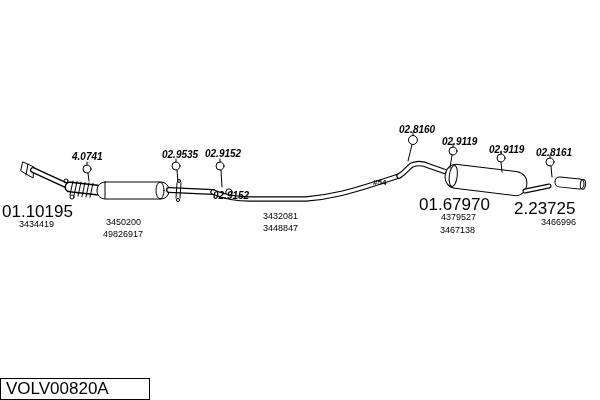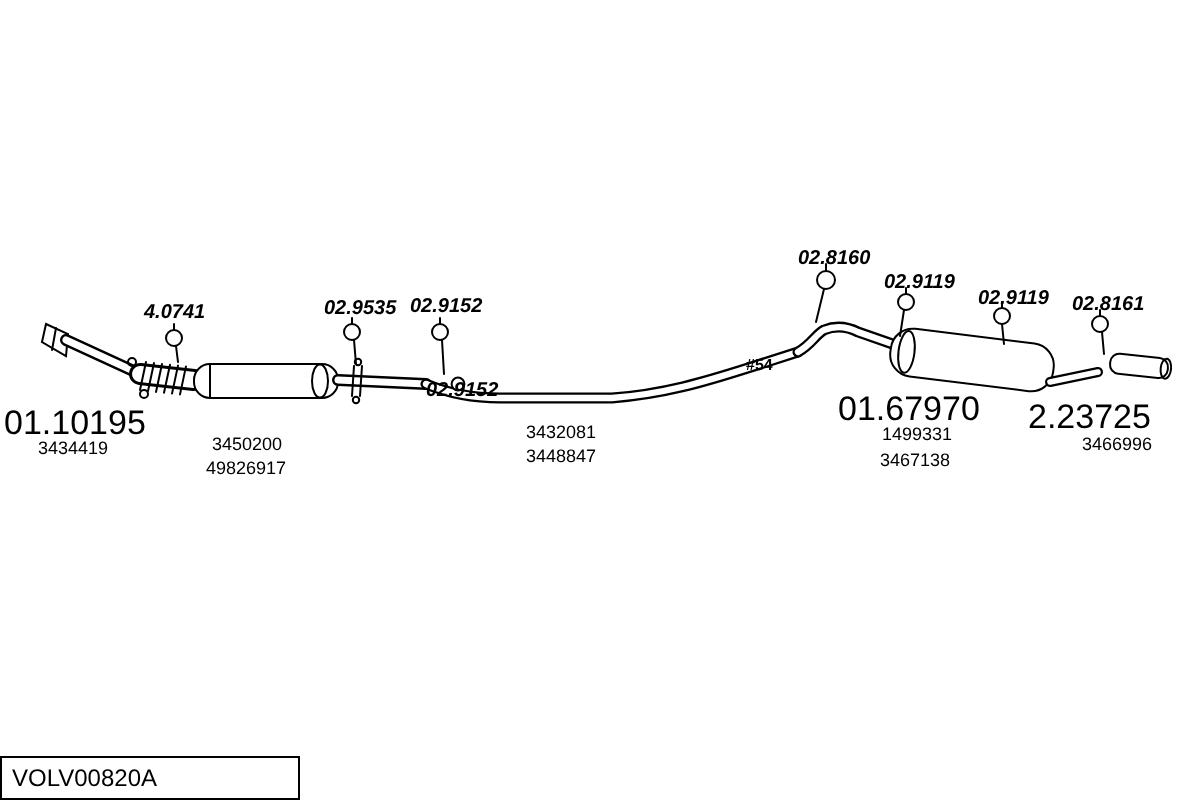--- a/index.html
+++ b/index.html
@@ -21,21 +21,21 @@
   .lbl-big    { font-size:17px; font-weight:400; }
   .lbl-ref    { font-size:9px;  font-weight:400; }
   .lbl-hanger { font-size:10px;  font-weight:700;font-style:italic; }
   .lbl-note   { font-size:8px;  font-weight:700; }
   #titleblock {
     position:absolute; left:0px; top:378px;
     width:150px; height:22px;
     border:1px solid #000;
     display:flex; align-items:center;
     padding-left:5px;
-    font-size:12px;
+    font-size:17px;
     background:#fff;
   }
 </style>
 </head>
 <body>
 
 <div id="stage">
 
   <svg id="drawing" width="600" height="400" viewBox="0 0 600 400" xmlns="http://www.w3.org/2000/svg">
     <g stroke="#000" fill="none" stroke-width="1" stroke-linecap="round">
@@ -150,21 +150,21 @@
   <div class="lbl lbl-big" style="left:2px;top:203px">01.10195</div>
   <div class="lbl lbl-ref" style="left:19px;top:220px">3434419</div>
 
   <div class="lbl lbl-ref" style="left:106px;top:218px">3450200</div>
   <div class="lbl lbl-ref" style="left:103px;top:230px">49826917</div>
 
   <div class="lbl lbl-ref" style="left:263px;top:212px">3432081</div>
   <div class="lbl lbl-ref" style="left:263px;top:224px">3448847</div>
 
   <div class="lbl lbl-big" style="left:419px;top:196px">01.67970</div>
-  <div class="lbl lbl-ref" style="left:441px;top:213px">1499331</div>
+  <div class="lbl lbl-ref" style="left:441px;top:213px">4379527</div>
   <div class="lbl lbl-ref" style="left:440px;top:226px">3467138</div>
 
   <div class="lbl lbl-big" style="left:514px;top:200px">2.23725</div>
   <div class="lbl lbl-ref" style="left:541px;top:218px">3466996</div>
 
   <div class="lbl lbl-hanger" style="left:72px;top:151px">4.0741</div>
   <div class="lbl lbl-hanger" style="left:162px;top:149px">02.9535</div>
   <div class="lbl lbl-hanger" style="left:205px;top:148px">02.9152</div>
   <div class="lbl lbl-hanger" style="left:213px;top:190px">02.9152</div>
   <div class="lbl lbl-hanger" style="left:399px;top:124px">02.8160</div>

